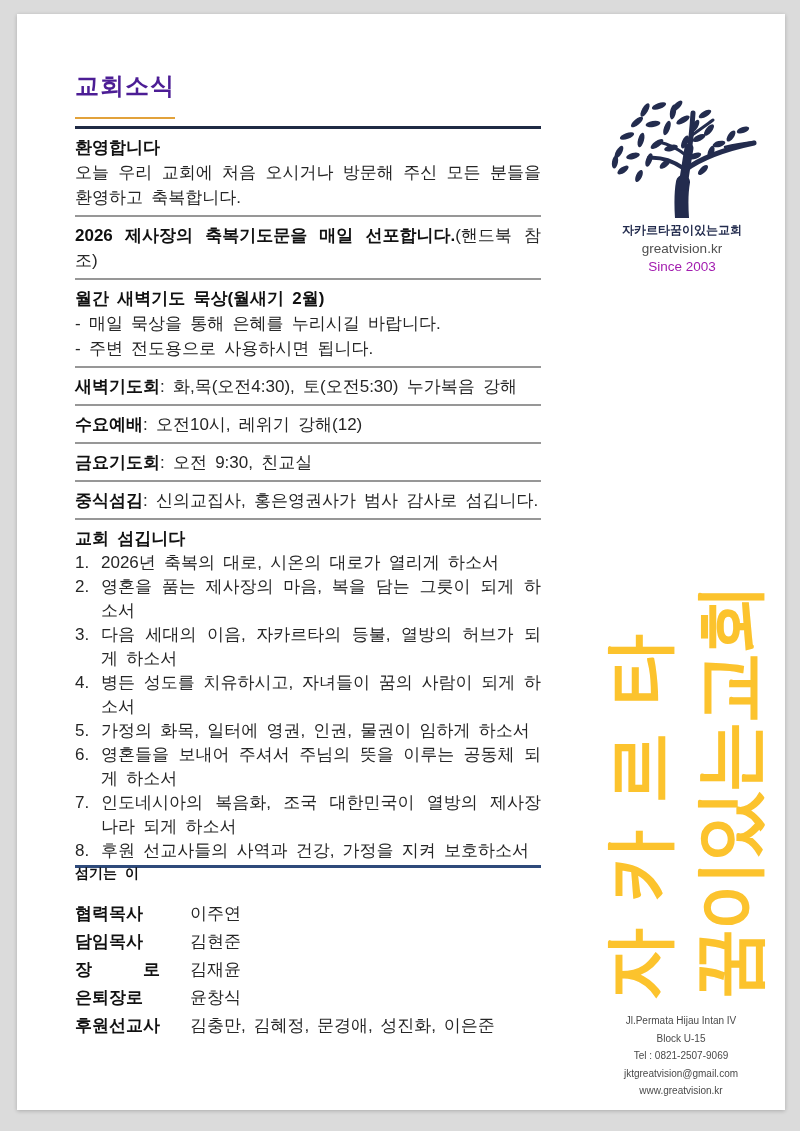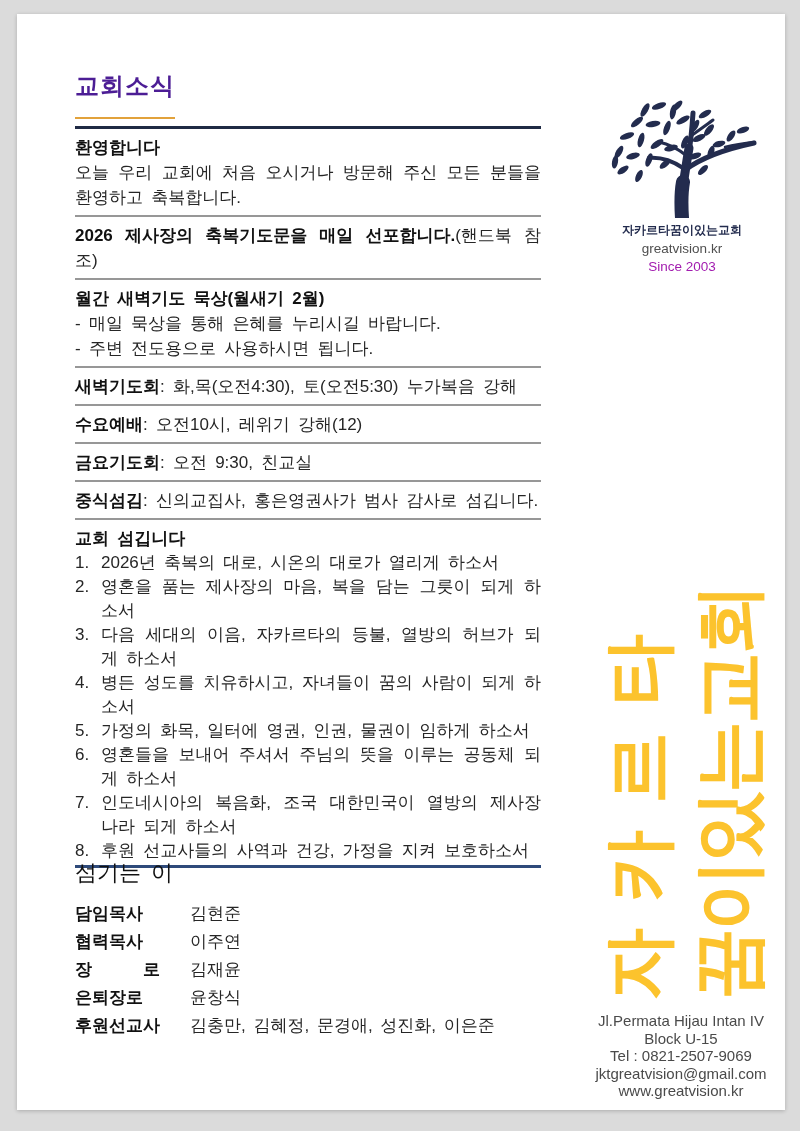--- a/index.html
+++ b/index.html
@@ -33,21 +33,21 @@
     text-align:justify;word-spacing:3.5px;
   }
   .sec:last-child{border-bottom:3px solid #2E4A7A;padding-bottom:2px;}
   .sec h3{margin:0;font-size:17px;line-height:25px;font-weight:bold;color:#111;}
   .sec p{margin:0;}
   .sec .lbl{font-weight:bold;color:#111;}
   .p-item{position:relative;padding-left:26px;line-height:24px;}
   .p-num{position:absolute;left:0;top:0;}
   
   .serving{position:absolute;left:58px;top:844px;width:466px;}
-  .serving h2{margin:0 0 12px 0;font-size:22px;line-height:30px;font-weight:normal;color:#111;word-spacing:4px;}
+  .serving h2{margin:0 0 12px 0;font-size:14px;line-height:30px;font-weight:bold;color:#111;word-spacing:4px;}
   .s-row{display:flex;font-size:17px;line-height:28px;}
   .s-label{width:115px;font-weight:bold;color:#111;flex:0 0 115px;}
   .s-value{flex:1;word-spacing:3px;}
   
   .logo-block{position:absolute;left:572px;top:86px;width:186px;text-align:center;}
   .logo-tree{display:block;margin:0 auto;}
   .logo-name{font-size:12px;font-weight:bold;color:#232C4E;line-height:20px;margin-top:2px;}
   .logo-url{font-size:13.5px;color:#4f4f4f;line-height:18px;}
   .logo-since{font-size:13.5px;color:#a21caf;line-height:18px;}
   
@@ -55,21 +55,21 @@
   .banner{
     width:415px;height:180px;
     transform:rotate(-90deg);transform-origin:0 0;
     color:#FCC32D;font-weight:bold;white-space:nowrap;
   }
   .banner .b1{font-size:72px;line-height:90px;letter-spacing:26px;}
   .banner .b2{font-size:72px;line-height:90px;letter-spacing:-3px;}
   
   .contact{
     position:absolute;left:564px;top:998px;width:200px;
-    text-align:center;font-size:15px;line-height:17.5px;color:#4a4a4a;
+    text-align:center;font-size:10px;line-height:17.5px;color:#4a4a4a;
   }
 </style>
 </head>
 <body>
 
 <div class="page">
 
   <div class="main-col">
     <div class="doc-title">교회소식</div>
 
@@ -117,26 +117,26 @@
         <div class="p-item"><span class="p-num">7.</span><span>인도네시아의 복음화, 조국 대한민국이 열방의 제사장 나라 되게 하소서</span></div>
         <div class="p-item"><span class="p-num">8.</span><span>후원 선교사들의 사역과 건강, 가정을 지켜 보호하소서</span></div>
       </div>
 
     </div>
   </div>
 
   <div class="serving">
     <h2>섬기는 이</h2>
     <div class="s-row">
+        <span class="s-label">협력목사</span>
+        <span class="s-value">이주연</span>
+      </div>
+    <div class="s-row">
         <span class="s-label">담임목사</span>
         <span class="s-value">김현준</span>
-      </div>
-    <div class="s-row">
-        <span class="s-label">협력목사</span>
-        <span class="s-value">이주연</span>
       </div>
     <div class="s-row">
         <span class="s-label">장   로</span>
         <span class="s-value">김재윤</span>
       </div>
     <div class="s-row">
         <span class="s-label">은퇴장로</span>
         <span class="s-value">윤창식</span>
       </div>
     <div class="s-row">

